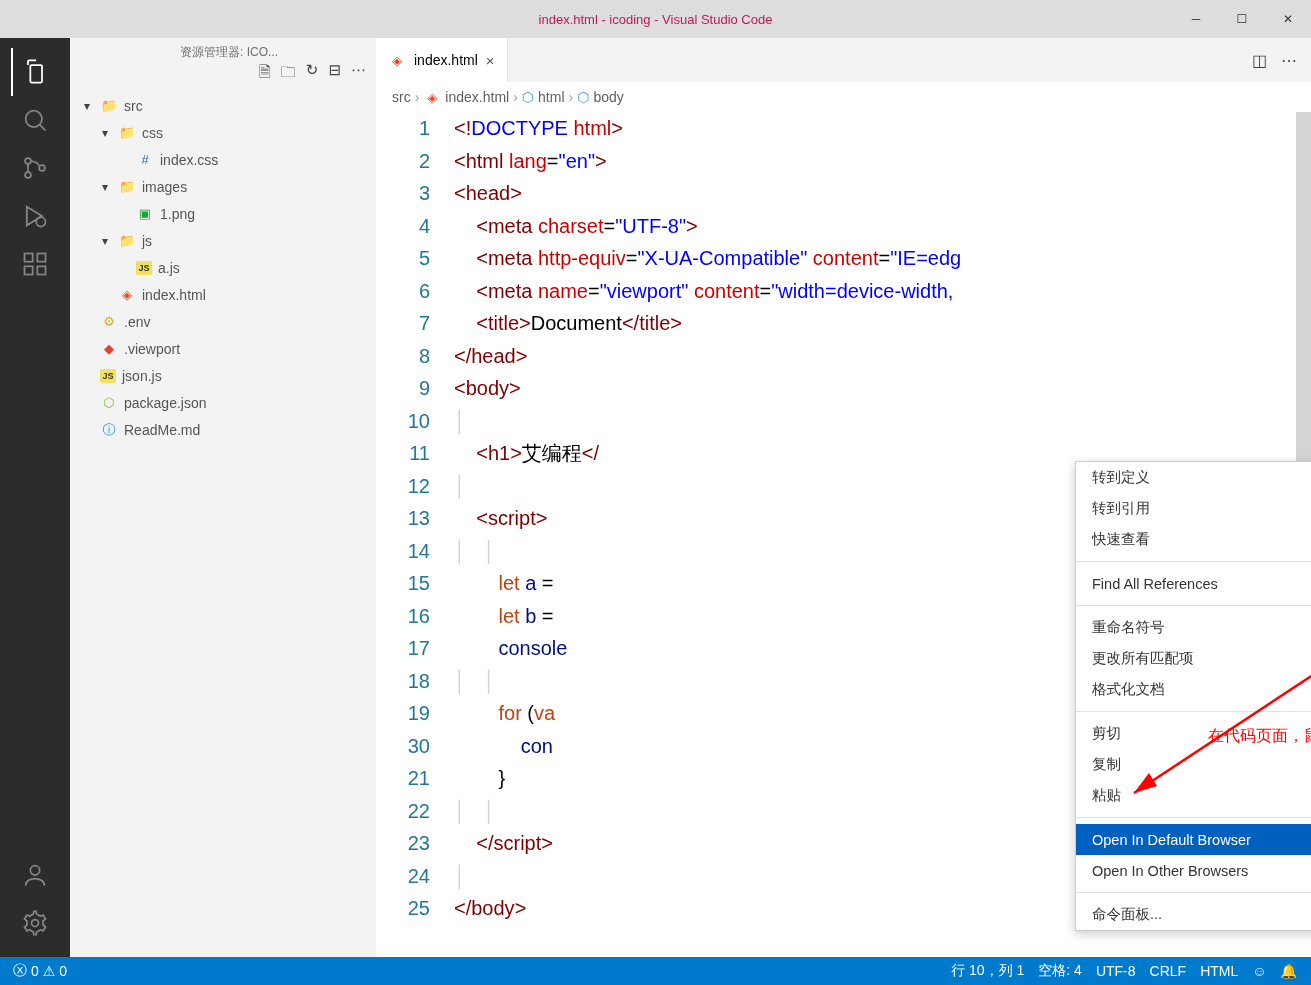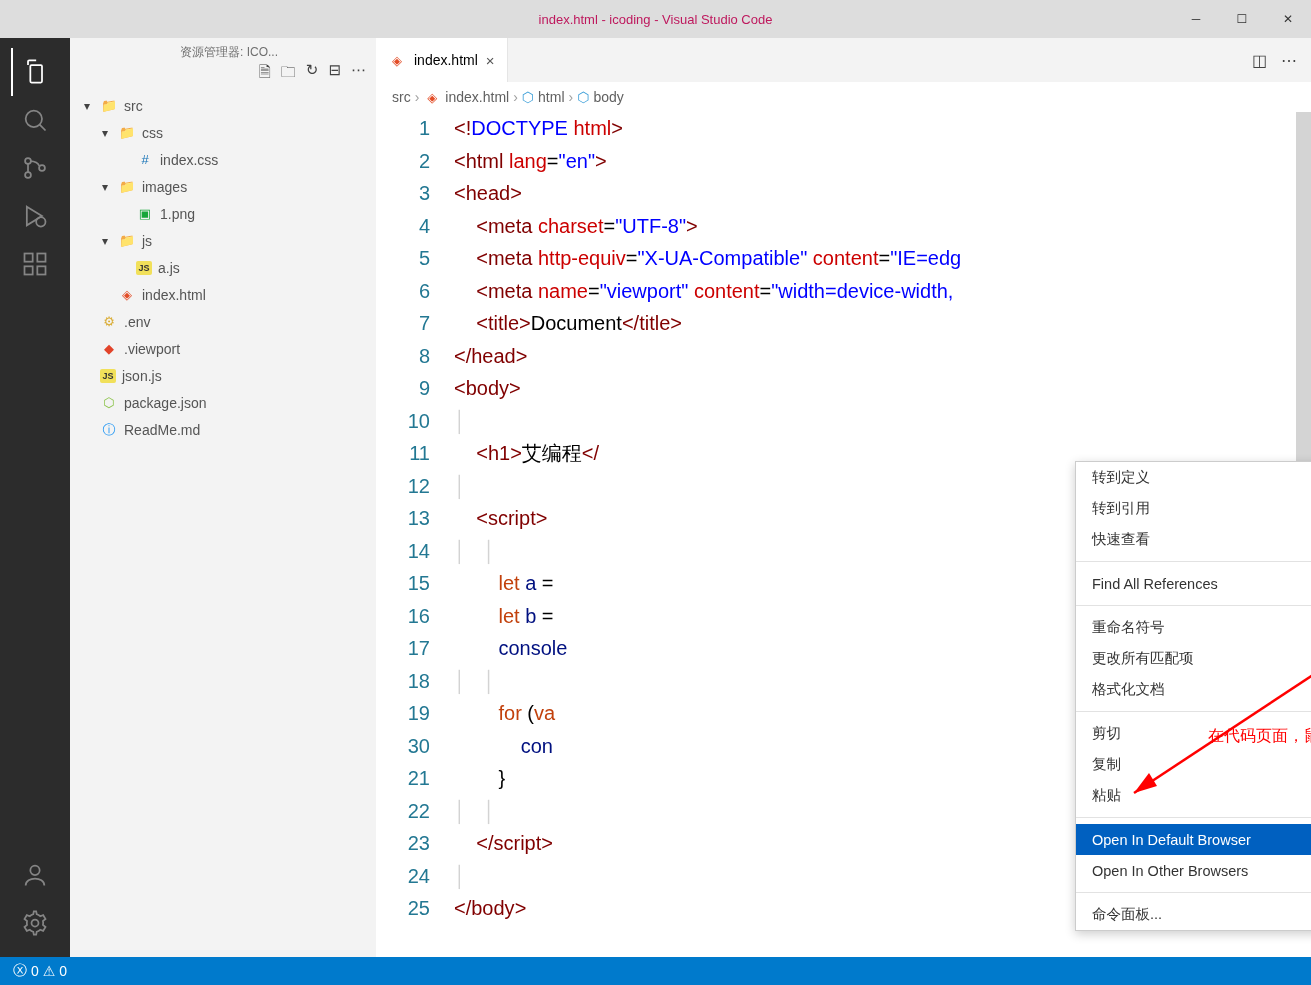--- a/index.html
+++ b/index.html
@@ -333,13 +333,22 @@
   </div>
 </div>
 
 <div class="statusbar">
   <div class="sb-item">
     <span>ⓧ</span>
       <span>0</span>
     <span>⚠</span>
       <span>0</span>
   </div>
+  <div class="right">
+    <div class="sb-item">行 10，列 1</div>
+    <div class="sb-item">空格: 4</div>
+    <div class="sb-item">UTF-8</div>
+    <div class="sb-item">CRLF</div>
+    <div class="sb-item">HTML</div>
+    <div class="sb-item">☺</div>
+    <div class="sb-item">🔔</div>
+  </div>
 </div>
 
 </body></html>

